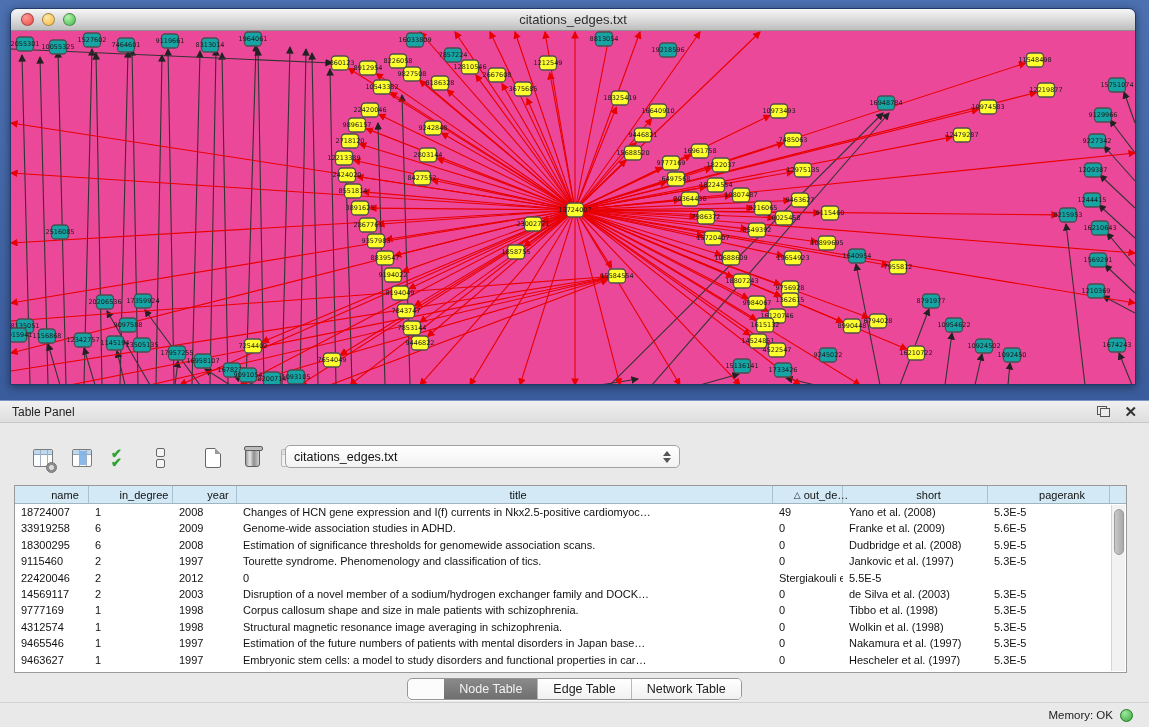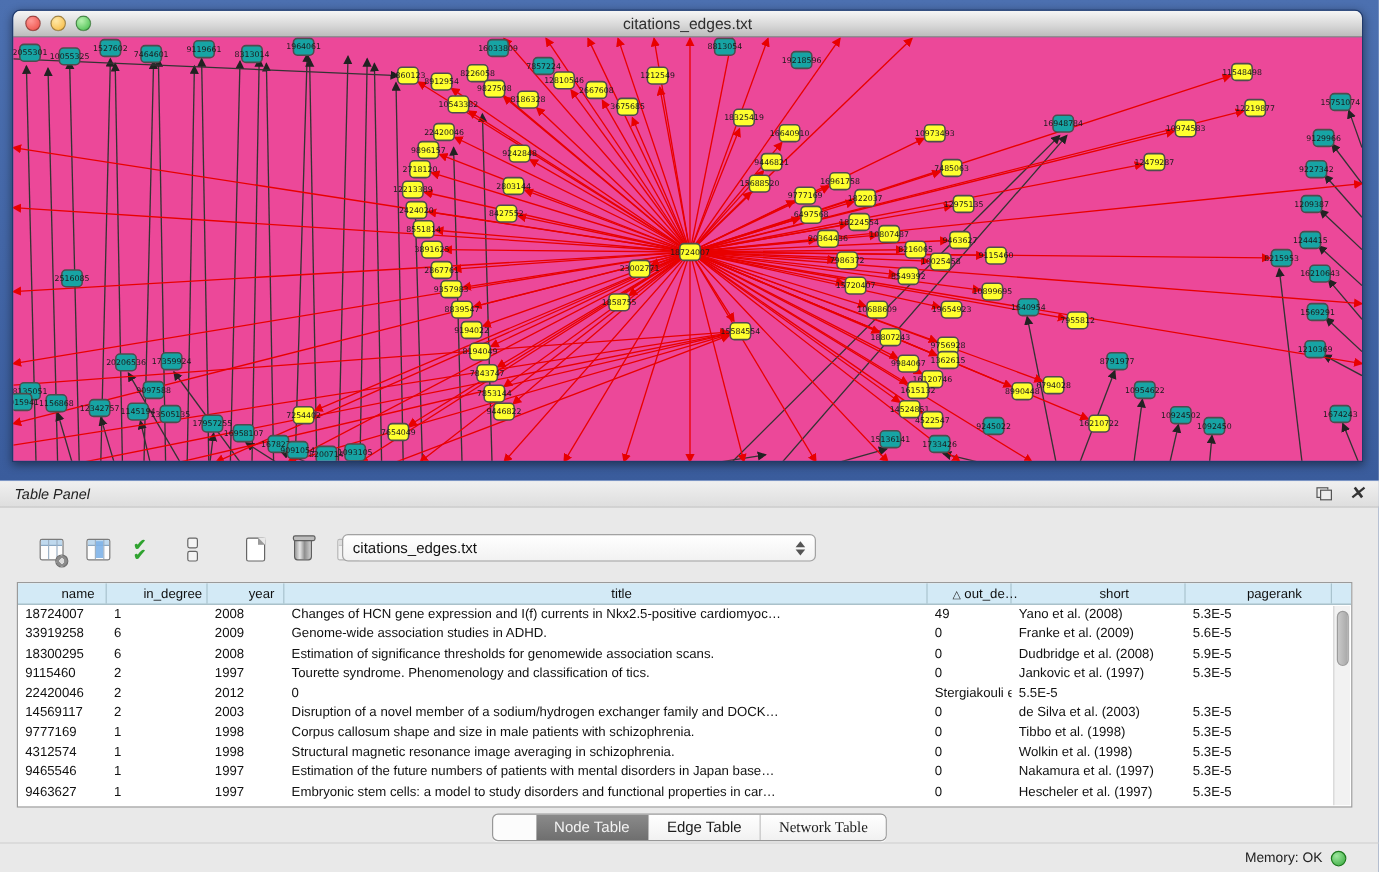--- a/index.html
+++ b/index.html
@@ -18,21 +18,21 @@
   .traffic{ position:absolute; left:10px; top:4px; display:flex; gap:8px; }
   .light{ width:13px; height:13px; border-radius:50%; border:1px solid rgba(0,0,0,.35); }
   .light.red{ background:radial-gradient(circle at 35% 30%, #FF9A96, #EC4A42); }
   .light.yellow{ background:radial-gradient(circle at 35% 30%, #FFE9A8, #F6B73C); }
   .light.green{ background:radial-gradient(circle at 35% 30%, #B8F2B0, #3FBB47); }
   .canvas-wrap{ height:354px; background:#ec4899; }
   svg text.nlabel{ font-family:"DejaVu Sans",sans-serif; font-size:6.5px; fill:#1A1A1A; }
   
   .table-panel{ position:absolute; left:0; top:400px; width:1149px; height:327px; background:#E9E9E9; border-top:1px solid #7A94C4; }
   .panel-header{ height:22px; display:flex; align-items:center; padding:0 12px; font-size:12px; color:#222;
-    background:linear-gradient(#F0F0F0,#DEDEDE); border-bottom:1px solid #C6C6C6;font-style:italic; }
+    background:linear-gradient(#F0F0F0,#DEDEDE); border-bottom:1px solid #C6C6C6; }
   .panel-header-icons{ margin-left:auto; display:flex; align-items:center; gap:14px; }
   .float-icon{ width:13px; height:11px; position:relative; }
   .float-icon::before{ content:""; position:absolute; left:0; top:0; width:8px; height:7px; border:1.5px solid #555; background:#EDEDED;}
   .float-icon::after{ content:""; position:absolute; right:0; bottom:0; width:8px; height:7px; border:1.5px solid #555; background:#EDEDED;}
   .close-x{ font-size:15px; font-weight:bold; color:#333; line-height:1; cursor:default; }
   .toolbar{ position:absolute; left:30px; top:40px; height:34px; display:flex; align-items:center; gap:13px; }
   .tb-icon{ width:26px; height:26px; display:flex; align-items:center; justify-content:center; position:relative; }
   .mini-table{ width:20px; height:18px; border:1px solid #7B7B7B; background:#FDFDFD; border-radius:2px; position:relative; overflow:hidden;}
   .mini-table::before{ content:""; position:absolute; left:0; top:0; right:0; height:4px; background:#BFD9EE; border-bottom:1px solid #8AA8C4;}
   .mini-table::after{ content:""; position:absolute; left:6px; top:0; bottom:0; width:1px; background:#9DB2C6; box-shadow:7px 0 0 #9DB2C6;}
@@ -61,25 +61,25 @@
   .thead .hcell{ font-size:11px; color:#111; display:flex; align-items:center; justify-content:center; border-right:1px solid #A9C3CE; height:100%; gap:3px;padding-left:27px;}
   .sort-glyph{ font-size:9px; color:#222; }
   .trow{ height:16.4px; padding-right:16px; }
   .trow .cell{ font-size:11px; color:#111; line-height:16.4px; padding-left:6px; white-space:nowrap; overflow:hidden; }
   .vscroll{ position:absolute; right:1px; top:19px; bottom:1px; width:14px; background:#F2F2F2; border-left:1px solid #D5D5D5;}
   .vscroll .thumb{ position:absolute; left:1.5px; top:4px; width:10px; height:46px; background:linear-gradient(90deg,#C9C9C9,#A9A9A9); border-radius:6px; border:1px solid #9B9B9B;}
   
   .tabs-bar{ position:absolute; left:0; right:0; top:277px; display:flex; justify-content:center; }
   .seg{ display:inline-flex; border:1px solid #979797; border-radius:5px; overflow:hidden; background:#FCFCFC; box-shadow:0 1px 0 rgba(255,255,255,.7);padding-left:36px;}
   .seg .tab{ font-size:12.5px; padding:3px 15px; border-right:1px solid #B9B9B9; color:#1C1C1C; background:linear-gradient(#FFFFFF,#F1F1F1); cursor:default;}
-  .seg .tab:last-child{ border-right:none;font-family:Liberation Serif, serif; }
+  .seg .tab:last-child{ border-right:none; }
   .seg .tab.active{ background:linear-gradient(#8A8A8A,#6F6F6F); color:#F3F3F3; }
   
   .status-bar{ position:absolute; left:0; right:0; bottom:0; height:25px; display:flex; align-items:center; justify-content:flex-end;
-    padding-right:27px; gap:7px; font-size:11.5px; color:#222; border-top:1px solid #D2D2D2; }
+    padding-right:16px; gap:7px; font-size:11.5px; color:#222; border-top:1px solid #D2D2D2; }
   .mem-dot{ width:13px; height:13px; border-radius:50%; border:1px solid #1E7A1E; background:radial-gradient(circle at 35% 30%, #9FE89F, #35A83C); }
 </style>
 </head>
 <body>
 
 <div class="graph-window">
   <div class="titlebar">
     <div class="traffic">
       <span class="light red"></span>
       <span class="light yellow"></span>

